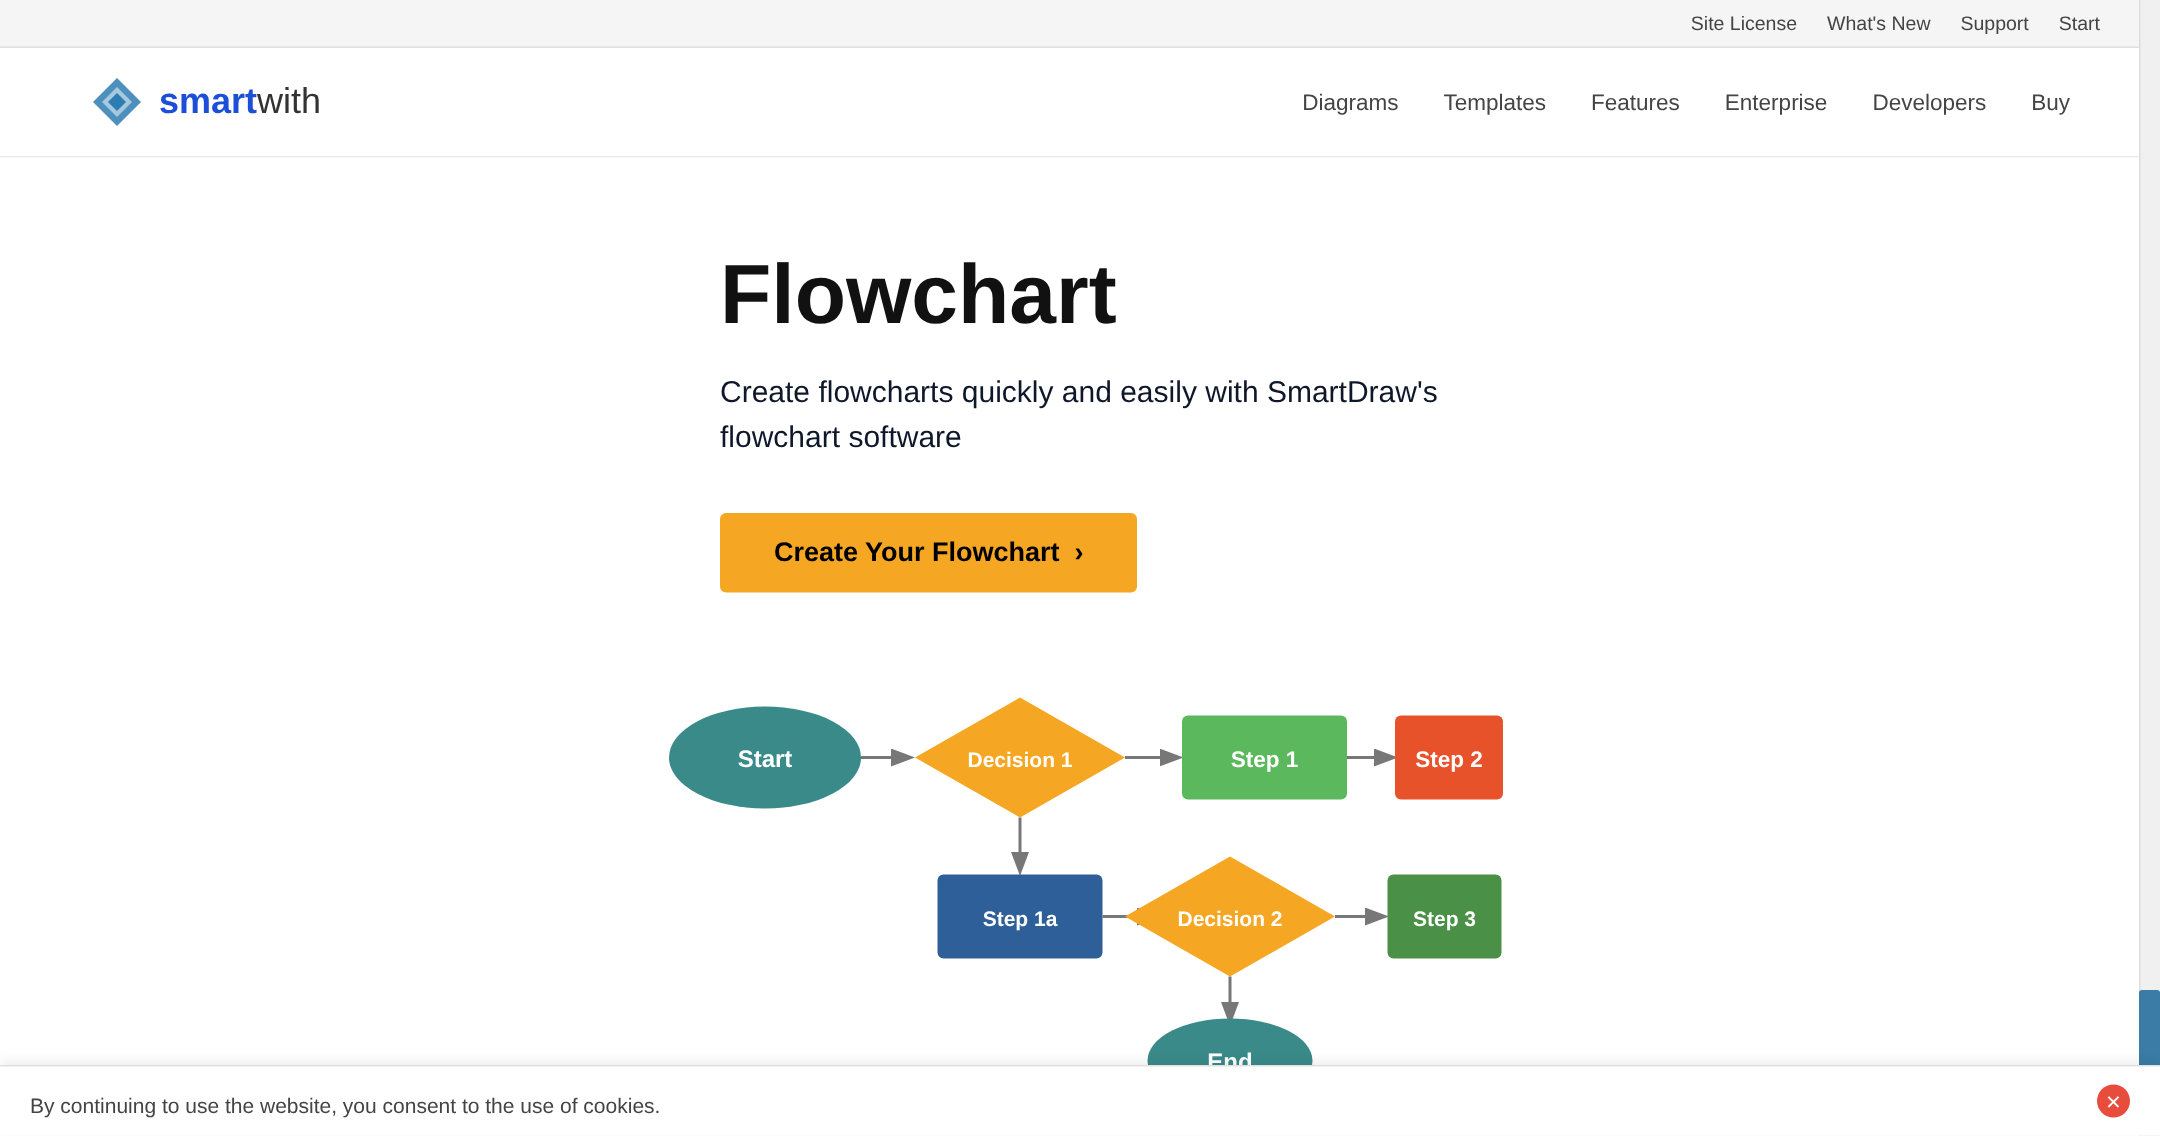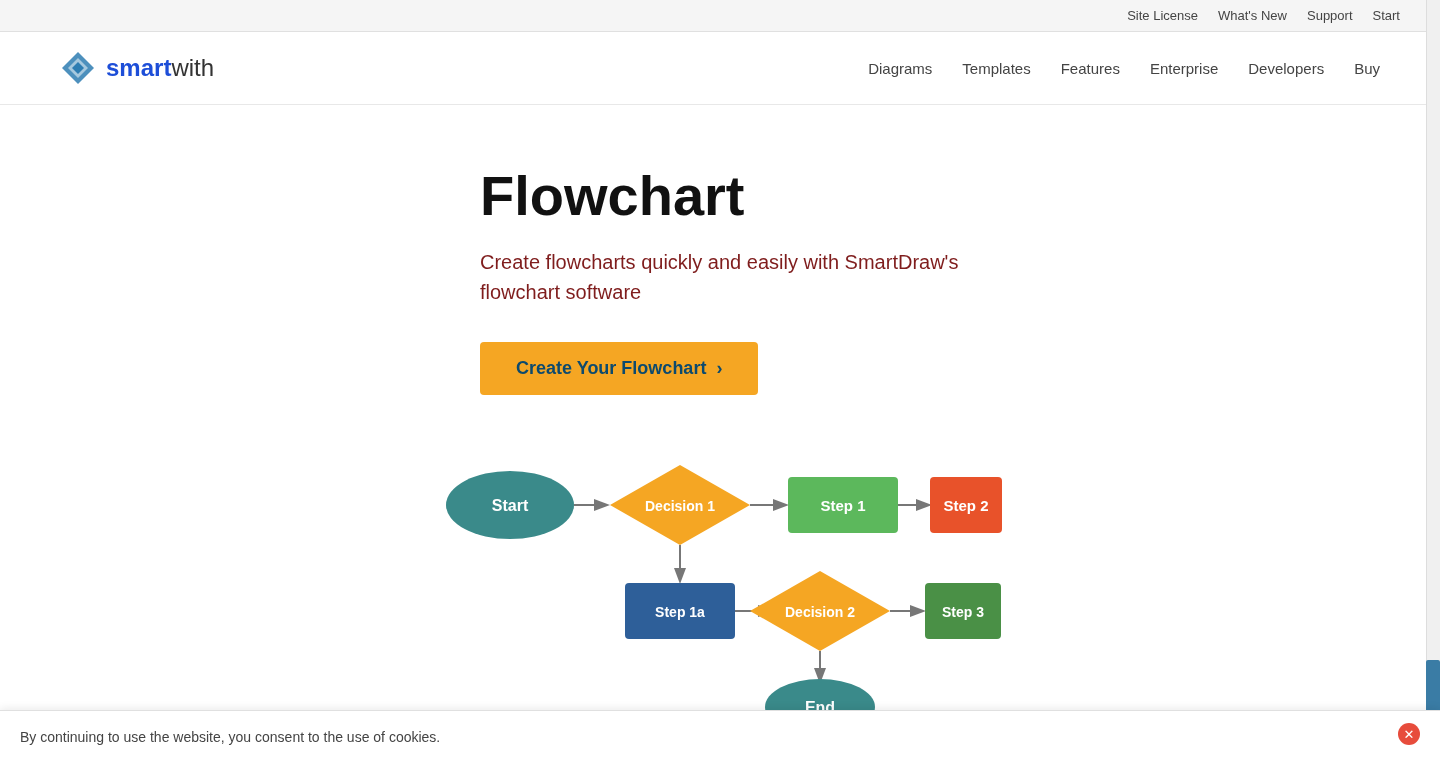--- a/index.html
+++ b/index.html
@@ -67,27 +67,27 @@
     }
     .hero-title {
       font-size: 56px;
       font-weight: 900;
       color: #111;
       line-height: 1.1;
       margin-bottom: 20px;
     }
     .hero-subtitle {
       font-size: 20px;
-      color: #7f1d1d;
+      color: #0f172a;
       line-height: 1.5;
       margin-bottom: 35px;
     }
     .cta-button {
       background: #f5a623;
-      color: #0c4a6e;
+      color: #000000;
       font-size: 18px;
       font-weight: bold;
       padding: 16px 36px;
       border: none;
       border-radius: 4px;
       cursor: pointer;
       display: inline-flex;
       align-items: center;
       gap: 10px;
     }

